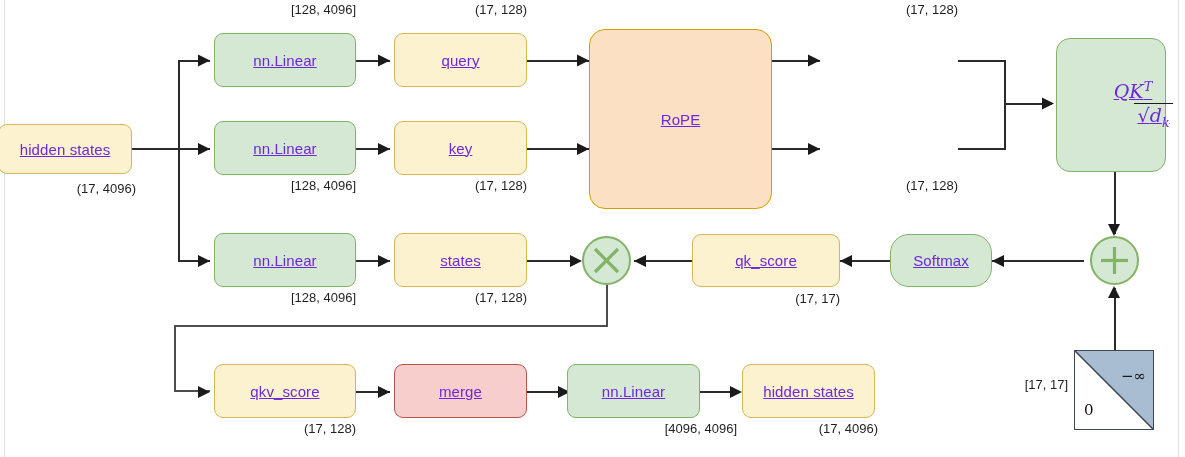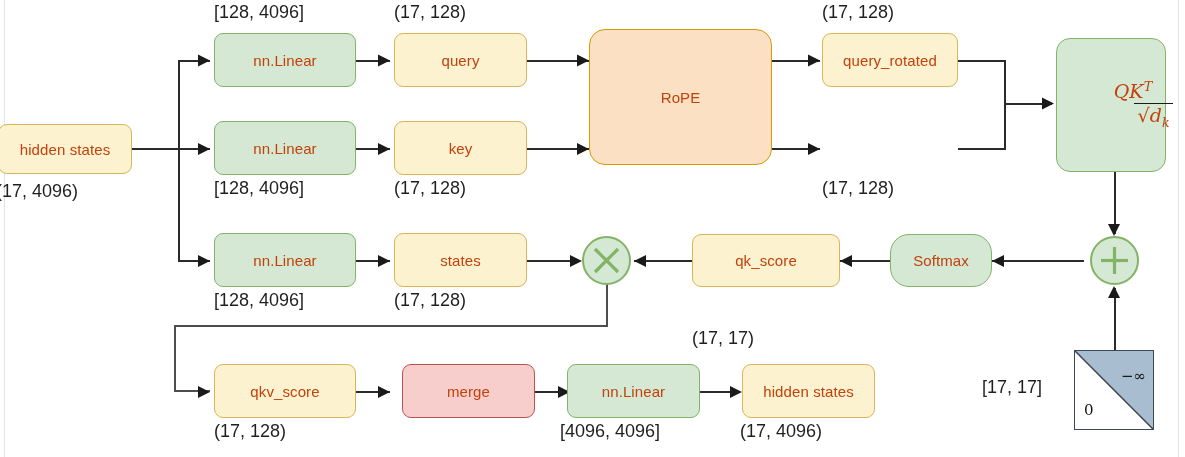--- a/index.html
+++ b/index.html
@@ -5,34 +5,34 @@
   html,body{margin:0;padding:0;background:#ffffff;}
   body{font-family:"Liberation Sans", sans-serif;}
   #canvas{
     position:relative;width:1185px;height:457px;background:#ffffff;overflow:hidden;
   }
   .edge-line{position:absolute;background:#2b2b2b;}
   .edge-line.gray{background:#4d4d4d;}
   .node{
     position:absolute;box-sizing:border-box;border-radius:9px;border-width:1.4px;border-style:solid;
     display:flex;align-items:center;justify-content:center;text-align:center;
-    font-size:15px;color:#c2410c;letter-spacing:.1px;
+    font-size:15px;color:#6d28d9;letter-spacing:.1px;text-decoration:underline;
   }
   .n-green{background:#d5e8d4;border-color:#82b366;}
   .n-yellow{background:#fdf2cf;border-color:#d6b656;}
   .n-orange{background:#fce0c3;border-color:#d79b00;}
   .n-pink{background:#f8cecc;border-color:#b85450;}
   .shape-circle{
     position:absolute;box-sizing:border-box;border-radius:50%;
     background:#d5e8d4;border:2px solid #82b366;
   }
   .op-glyph{position:absolute;pointer-events:none;}
   .dim-label{
-    position:absolute;font-size:18px;color:#1f1f1f;white-space:nowrap;
-    text-align:left;
+    position:absolute;font-size:13px;color:#1f1f1f;white-space:nowrap;
+    text-align:right;
   }
   .math-box{font-family:"DejaVu Serif", serif;padding-left:44px;}
   .frac{display:inline-block;text-align:center;line-height:1.12;font-style:italic;font-size:19px;}
   .frac .num{display:block;padding:0 3px 1px 3px;}
   .frac .den{display:block;border-top:1.3px solid #1b1b1b;padding:1px 3px 0 3px;margin-left:41px;}
   .sup{font-size:0.68em;vertical-align:super;font-style:italic;}
   .sub{font-size:0.66em;vertical-align:sub;font-style:italic;}
   .mask{
     position:absolute;box-sizing:border-box;border:1.6px solid #3c4858;background:#ffffff;
   }
@@ -137,39 +137,38 @@
   <div class="node n-green" style="left:214px;top:121px;width:142px;height:54px;">nn.Linear</div>
 
   <div class="node n-green" style="left:214px;top:233px;width:142px;height:54px;">nn.Linear</div>
 
   <div class="node n-yellow" style="left:394px;top:121px;width:133px;height:54px;">key</div>
 
   <div class="node n-yellow" style="left:394px;top:33px;width:133px;height:54px;">query</div>
 
   <div class="node n-yellow" style="left:394px;top:233px;width:133px;height:54px;">states</div>
 
-  <div class="node n-orange" style="left:589px;top:29px;width:183px;height:136px;border-radius:16px;">RoPE</div>
-
-  <div class="node n-yellow" style="left:822px;top:33px;width:136px;height:54px;">query_rotated</div>
+  <div class="node n-orange" style="left:589px;top:29px;width:183px;height:180px;border-radius:16px;">RoPE</div>
+
 
 
   <div class="node n-green math-box" style="left:1056px;top:38px;width:110px;height:134px;border-radius:14px;">
     <span class="frac">
       <span class="num"><span>QK</span><span class="sup">T</span></span>
       <span class="den">√<span style="border-top:1.1px solid #1b1b1b;padding-top:0px;"><span>d</span><span class="sub">k</span></span></span>
     </span>
   </div>
 
   <div class="node n-green" style="left:890px;top:234px;width:102px;height:53px;border-radius:19px;">Softmax</div>
 
   <div class="node n-yellow" style="left:214px;top:364px;width:142px;height:54px;">qkv_score</div>
 
   <div class="node n-yellow" style="left:692px;top:234px;width:148px;height:53px;">qk_score</div>
 
-  <div class="node n-pink" style="left:394px;top:364px;width:133px;height:54px;margin-left:8px;">merge</div>
+  <div class="node n-pink" style="left:394px;top:364px;width:133px;height:54px;">merge</div>
 
   <div class="node n-green" style="left:567px;top:364px;width:133px;height:54px;">nn.Linear</div>
 
   <div class="node n-yellow" style="left:742px;top:364px;width:133px;height:54px;">hidden states</div>
 
   <div class="shape-circle" style="left:582px;top:236px;width:49px;height:49px;"></div>
   <svg class="op-glyph" style="left:582px;top:236px;width:49px;height:49px;">
     <line x1="13" y1="13" x2="36" y2="36" stroke="#82b366" stroke-width="3.2"></line>
     <line x1="36" y1="13" x2="13" y2="36" stroke="#82b366" stroke-width="3.2"></line>
   </svg>
@@ -200,23 +199,23 @@
   <div class="dim-label" style="left:394px;top:2px;width:133px;">(17, 128)</div>
 
   <div class="dim-label" style="left:394px;top:178px;width:133px;">(17, 128)</div>
 
   <div class="dim-label" style="left:394px;top:290px;width:133px;">(17, 128)</div>
 
   <div class="dim-label" style="left:822px;top:2px;width:136px;">(17, 128)</div>
 
   <div class="dim-label" style="left:822px;top:178px;width:136px;">(17, 128)</div>
 
-  <div class="dim-label" style="left:692px;top:291px;width:148px;margin-top:37px;">(17, 17)</div>
+  <div class="dim-label" style="left:692px;top:291px;width:148px;">(17, 17)</div>
 
   <div class="dim-label" style="left:214px;top:421px;width:142px;">(17, 128)</div>
 
-  <div class="dim-label" style="left:560px;top:421px;width:148px;">[4096, 4096]</div>
+  <div class="dim-label" style="left:589px;top:421px;width:148px;">[4096, 4096]</div>
 
   <div class="dim-label" style="left:740px;top:421px;width:138px;">(17, 4096)</div>
 
   <div class="dim-label" style="left:982px;top:377px;width:86px;">[17, 17]</div>
 
 </div>
 
 </body></html>

